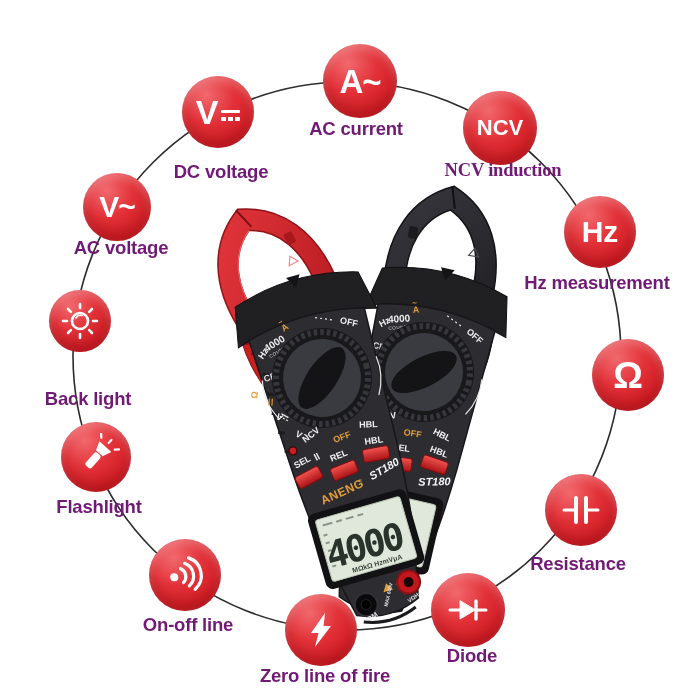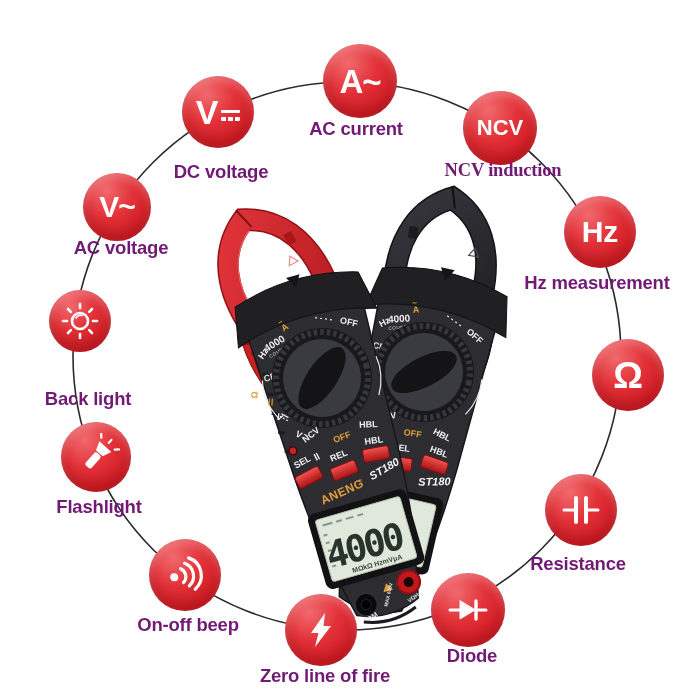--- a/index.html
+++ b/index.html
@@ -301,17 +301,17 @@
   </div>
 
   <div class="feat-label" style="left:221px;top:161px;">DC voltage</div>
   <div class="feat-label" style="left:356px;top:118px;">AC current</div>
   <div class="feat-label" style="left:503px;top:160px;font-family:Liberation Serif, serif;">NCV induction</div>
   <div class="feat-label" style="left:121px;top:237px;">AC voltage</div>
   <div class="feat-label" style="left:597px;top:272px;text-align:center;">Hz measurement</div>
   <div class="feat-label" style="left:88px;top:388px;">Back light</div>
   <div class="feat-label" style="left:99px;top:496px;">Flashlight</div>
   <div class="feat-label" style="left:578px;top:553px;">Resistance</div>
-  <div class="feat-label" style="left:188px;top:614px;">On-off beep</div>
+  <div class="feat-label" style="left:188px;top:614px;">On-off line</div>
   <div class="feat-label" style="left:472px;top:645px;">Diode</div>
   <div class="feat-label" style="left:325px;top:665px;">Zero line of fire</div>
 
 </div>
 
 </body></html>

